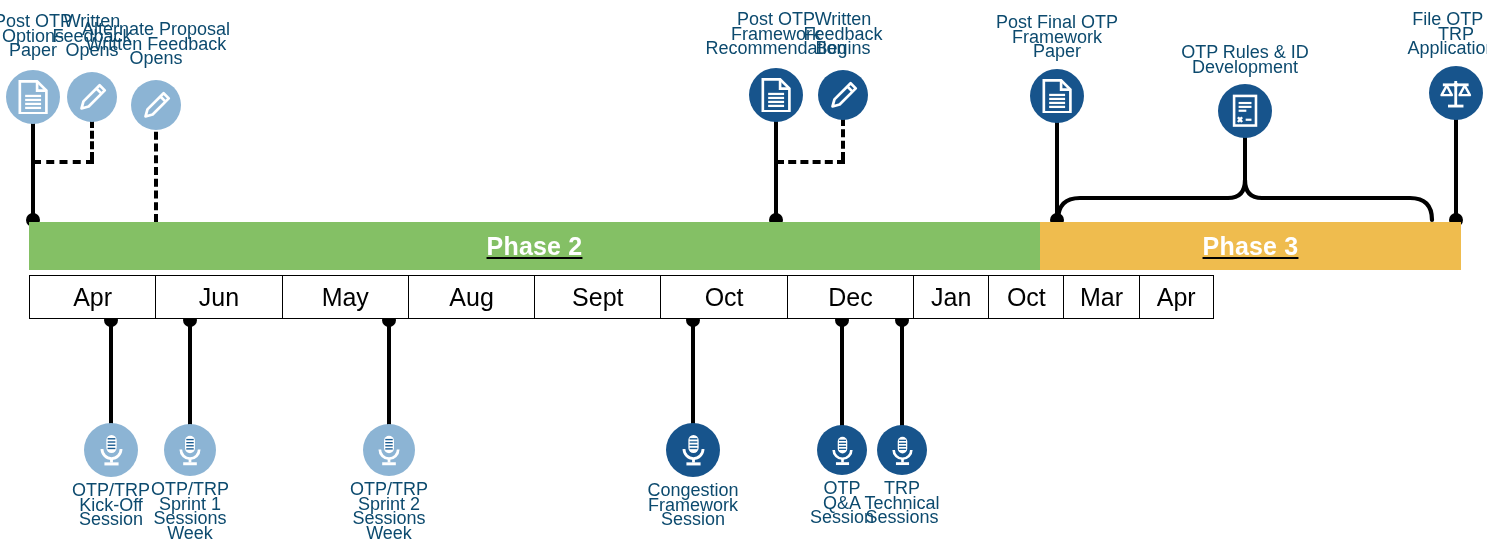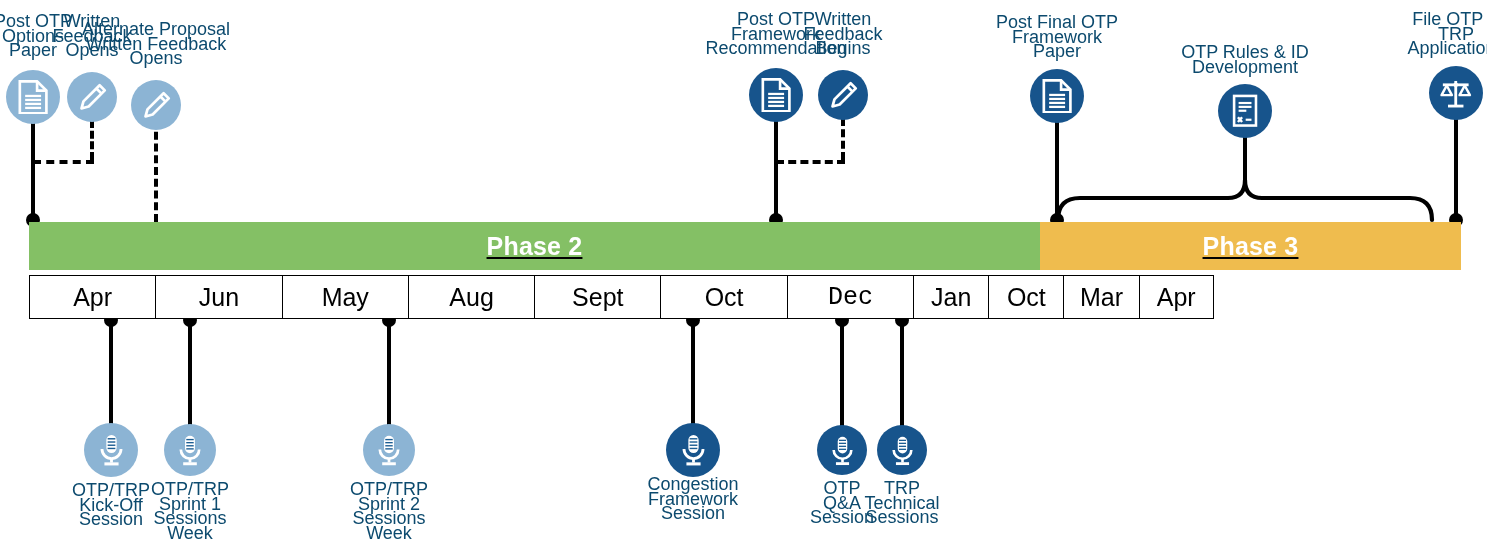--- a/index.html
+++ b/index.html
@@ -80,21 +80,21 @@
     </div>
 
   <div class="grid">
     <div class="monthrow" id="monthrow">
         <div class="mcell" style="width: 126.3px;">Apr</div>
         <div class="mcell" style="width: 126.3px;">Jun</div>
         <div class="mcell" style="width: 126.3px;">May</div>
         <div class="mcell" style="width: 126.3px;">Aug</div>
         <div class="mcell" style="width: 126.3px;">Sept</div>
         <div class="mcell" style="width: 126.3px;">Oct</div>
-        <div class="mcell" style="width: 126.3px; font-family: Liberation Mono, monospace;">Dec</div>
+        <div class="mcell" style="width: 126.3px;">Dec</div>
         <div class="mcell" style="width: 75.2px;">Jan</div>
         <div class="mcell" style="width: 75.2px;">Oct</div>
         <div class="mcell" style="width: 75.2px; text-align: center;">Mar</div>
         <div class="mcell" style="width: 75.2px;">Apr</div>
       </div>
   </div>
 
   <div id="top-markers">
       <div class="marker" style="left: -57px; top: 0px; width: 180px;">
         <div class="mlabel" style="margin-top: 14px;">Post OTP
@@ -283,21 +283,21 @@
       <line x1="7" y1="4.5" x2="13" y2="4.5"></line>
               <line x1="7" y1="7" x2="13" y2="7"></line>
       <line x1="7" y1="9.5" x2="13" y2="9.5"></line>
               <line x1="7" y1="12" x2="13" y2="12"></line>
     </g>
     <path d="M2.6 12.5 a7.4 7.4 0 0 0 14.8 0" fill="none" stroke="#fff" stroke-width="2.2"></path>
     <line x1="10" y1="19.6" x2="10" y2="23" stroke="#fff" stroke-width="2.2"></line>
     <line x1="4.5" y1="24" x2="15.5" y2="24" stroke="#fff" stroke-width="2.4"></line>
           </svg>
         </div>
-        <div class="mlabel" style="margin-top: 0;">Congestion
+        <div class="mlabel" style="margin-top: 6px;">Congestion
 Framework
 Session</div>
       </div>
       <div class="marker" style="left: 782px; top: 425px; width: 120px;">
         <div class="circ" style="width: 50px; height: 50px; background: rgb(23, 84, 140);">
           <svg width="25" height="31" viewBox="0 0 20 26">
     <rect x="6" y="1.5" width="8" height="14" rx="4" fill="#fff"></rect>
     <g stroke="#1b5d93" stroke-width="1.1">
       <line x1="7" y1="4.5" x2="13" y2="4.5"></line>
               <line x1="7" y1="7" x2="13" y2="7"></line>

